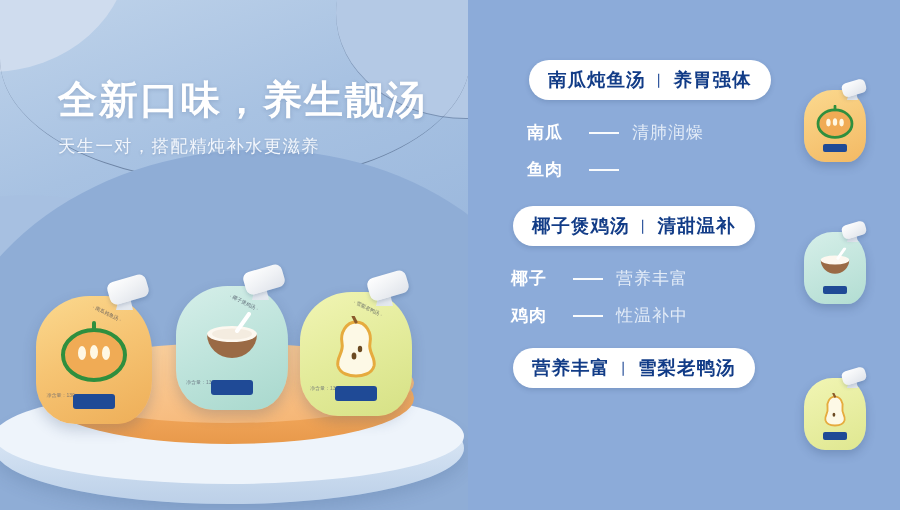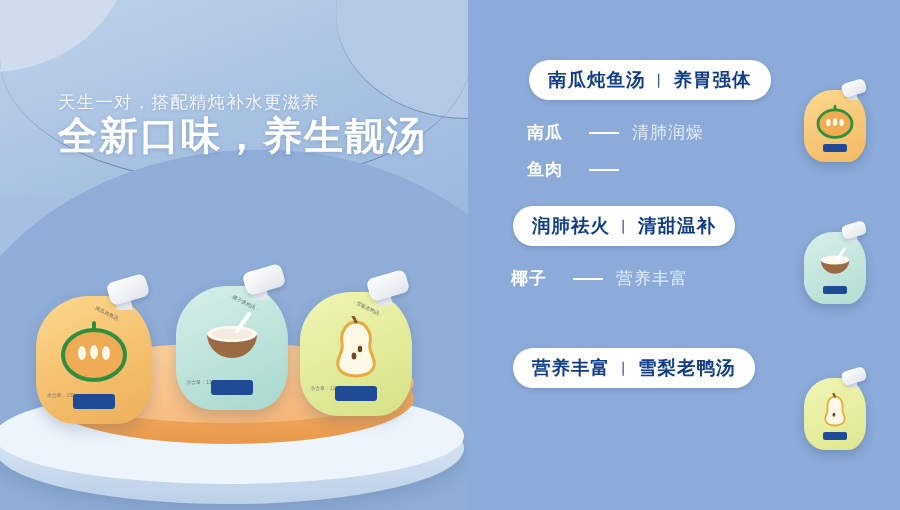--- a/index.html
+++ b/index.html
@@ -164,22 +164,22 @@
 
   <div id="hero">
 
     <div class="blob" id="blob-topleft"></div>
     <div class="blob" id="blob-topright"></div>
     <div id="wave-line"></div>
     <div id="wave-mid2"></div>
     <div id="wave-mid"></div>
 
     <div id="headline-wrap">
+      <div id="headline">全新口味，养生靓汤</div>
       <div id="subheadline">天生一对，搭配精炖补水更滋养</div>
-      <div id="headline">全新口味，养生靓汤</div>
     </div>
 
     <div id="podium-blue"></div>
     <div id="podium-blue-top"></div>
     <div id="podium-orange"></div>
     <div id="podium-orange-top"></div>
 
     <div class="pouch" style="left:36px; top:296px; width:116px; height:128px;">
       <div class="pouch-cap" style="left:72px; top:-18px;"></div>
       <div class="pouch-neck" style="left:80px; top:-2px;"></div>
@@ -259,27 +259,32 @@
             <ellipse cx="36" cy="31" rx="4" ry="7" fill="#fff8e4"></ellipse>
             <ellipse cx="48" cy="32" rx="4" ry="7" fill="#fff8e4"></ellipse>
           </svg>
           <div class="pouch-label"></div>
         </div>
       </div>
     </div>
 
     <div class="section" id="section-1">
       <div class="badge">
-        <span class="badge-name">润肺祛火</span><span class="badge-sep">丨</span><span class="badge-benefit">清甜温补</span>
+        <span class="badge-name">椰子煲鸡汤</span><span class="badge-sep">丨</span><span class="badge-benefit">清甜温补</span>
       </div>
       <div class="rows">
         <div class="row">
           <span class="row-ing">椰子</span>
           <span class="row-dash"></span>
           <span class="row-benefit">营养丰富</span>
+        </div>
+        <div class="row">
+          <span class="row-ing">鸡肉</span>
+          <span class="row-dash"></span>
+          <span class="row-benefit">性温补中</span>
         </div>
       </div>
       <div class="thumb" id="thumb-1">
         <div class="pouch-cap" style="left:38px; top:-9px;"></div>
         <div class="pouch-neck" style="left:43px; top:0px;"></div>
         <div class="pouch-body" style="background:linear-gradient(155deg,#d6efe9,#b2ddd2);">
           <svg class="art" width="38" height="33" viewBox="0 0 66 58">
             <path d="M8 22 a25 24 0 0 0 50 0 z" fill="#9a6a45"></path>
             <ellipse cx="33" cy="22" rx="25" ry="8" fill="#fdf8f0"></ellipse>
             <path d="M38 19 L50 2" stroke="#ffffff" stroke-width="5" stroke-linecap="round"></path>

